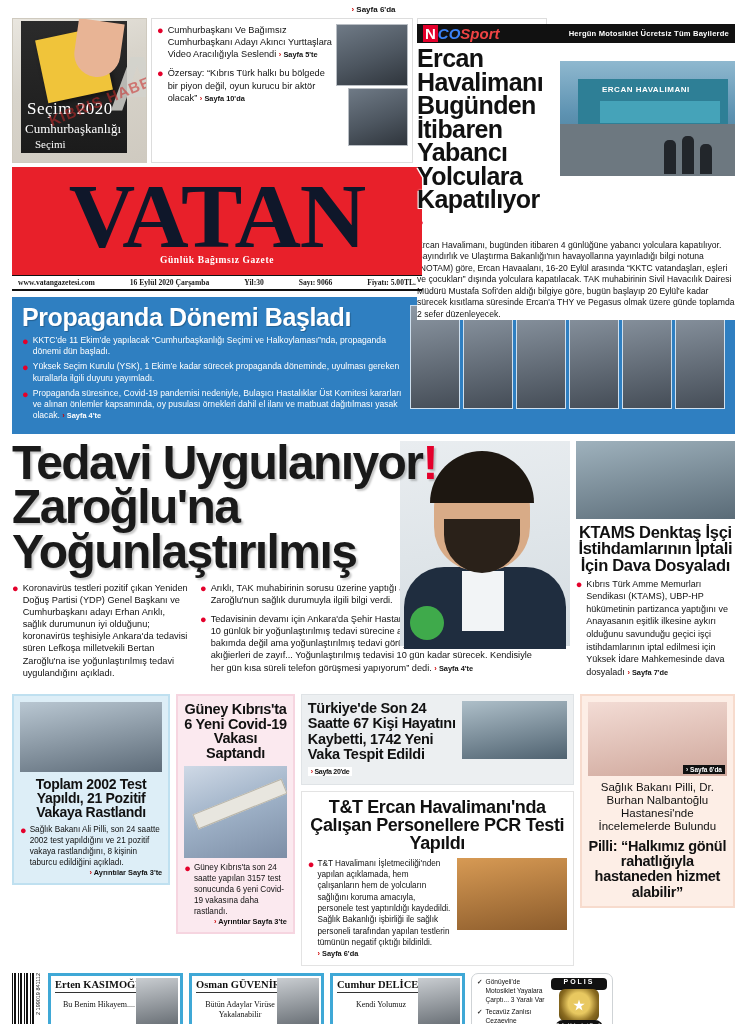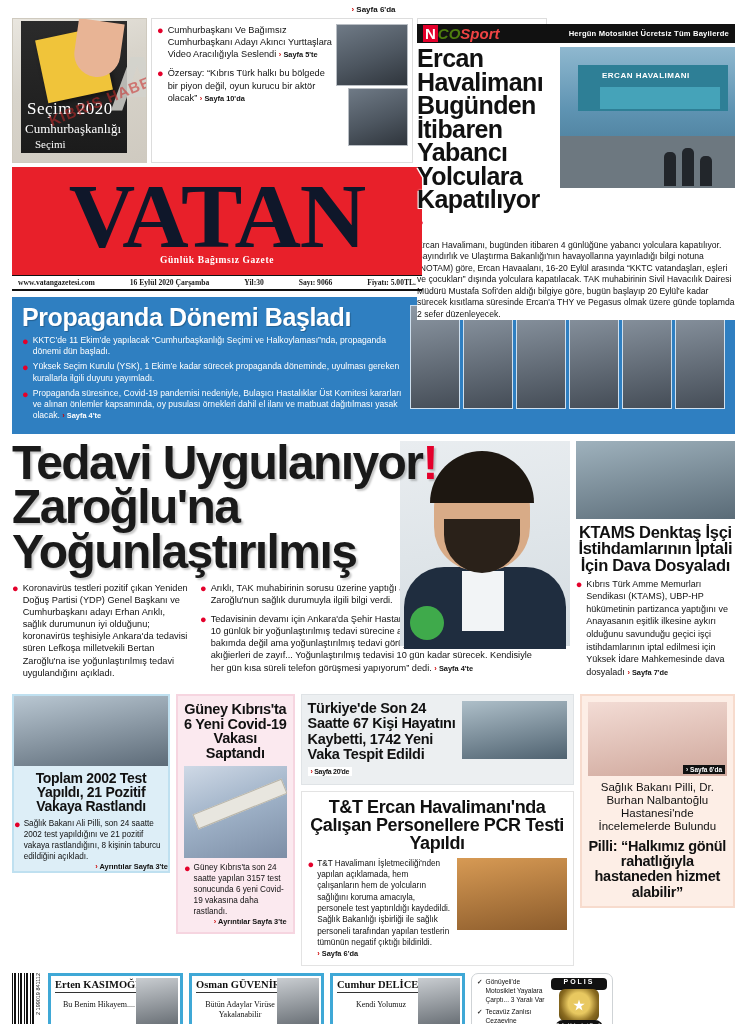--- a/index.html
+++ b/index.html
@@ -93,32 +93,32 @@
     font-weight: bold; color: #1a1a1a;
   }
 
   
   .hdr-right { position: absolute; right: 12px; top: 24px; width: 318px; }
   .ncobar {
     background: #111; color: #fff; display: flex; align-items: center;
     padding: 2px 6px; height: 19px; gap: 6px;
   }
   .nco-n { background:#e4002b; color:#fff; font-weight:bold; font-size:15px; padding:0 2px; line-height:15px; }
-  .nco-co { color:#4d7c0f; font-weight:bold; font-size:15px; font-style: italic; }
+  .nco-co { color:#3b82f6; font-weight:bold; font-size:15px; font-style: italic; }
   .nco-sport { color:#ef4444; font-weight:bold; font-size:15px; font-style: italic; }
   .nco-tag { color:#fff; font-weight:bold; font-size:7.6px; margin-left:auto; letter-spacing:.2px; }
 
   .ercan-wrap { position: relative; background:#fff; padding-top:4px; }
   .ercan-head {
     font-size: 25px; font-weight: bold; line-height: .94; letter-spacing: -.6px;
     color: #111; width: 180px; position: relative; z-index: 3;
     text-shadow: 0 0 2px #fff, 1px 1px 0 #fff, -1px 1px 0 #fff;
   }
   .ercan-photo {
-    position: absolute; right: 0; top: 4px; width: 175px; height: 141px;
+    position: absolute; right: 0; top: 18px; width: 175px; height: 115px;
     background: linear-gradient(180deg,#8fb8cf 0%, #5e93b2 45%, #3d6d89 100%);
     z-index: 1; overflow:hidden;
   }
   .terminal { position:absolute; left:18px; top:18px; width:150px; height:46px; background:#2e7f96; }
   .terminal-label { position:absolute; left:24px; top:6px; color:#fff; font-size:8px; font-weight:bold; letter-spacing:.5px; }
   .terminal-glass { position:absolute; left:22px; top:22px; width:120px; height:22px; background:#49a9c0; opacity:.85; }
   .ground { position:absolute; left:0; bottom:0; width:100%; height:52px; background:#6d7880; }
   .ppl { position:absolute; bottom:2px; width:12px; height:34px; background:#22262b; border-radius:5px 5px 0 0; }
   .ercan-body { font-size: 8.6px; line-height: 1.34; display:flex; gap:12px; margin-top:4px;flex-direction:column; }
 
@@ -166,21 +166,21 @@
   .side-right { width: 160px; }
   .ktams-photo { width: 100%; height: 78px; background: linear-gradient(170deg,#9fb2bd,#5a6b77); }
   .ktams-title {
     font-size: 16.5px; font-weight: bold; line-height: .98; text-align: center;
     margin: 5px 0 5px 0; letter-spacing: -.3px;
   }
   .ktams-body { font-size: 9px; line-height: 1.4; display:flex; gap:4px; }
 
   
   .bottom { display: flex; gap: 6px; margin-top: 8px; align-items: flex-start; }
-  .box-blue { background: #ddeef7; border: 2px solid #bfe0f0; padding: 0; width: 163px; }
+  .box-blue { background: #ddeef7; border: 2px solid #bfe0f0; padding: 6px; width: 163px; }
   .box-pink { background: #fbe9ef; border: 2px solid #f6d5e0; padding: 6px; width: 122px; }
   .col-mid { width: 282px; display: flex; flex-direction: column; gap: 6px; }
   .box-gray { background: #eceff1; border: 1px solid #dfe3e6; padding: 6px; }
   .box-white { background: #fff; border: 1px solid #e3e3e3; padding: 6px; }
   .box-peach { background: #fdeee6; border: 2px solid #f7dbcd; padding: 6px; width: 160px; }
 
   .sb-photo { width: 100%; height: 70px; background: linear-gradient(170deg,#b9c7d2,#5d6b78); }
   .sb-title { font-size: 14px; font-weight: bold; line-height: 1.02; text-align: center; margin: 5px 0 4px; letter-spacing:-.3px; }
   .sb-body { font-size: 8.2px; line-height: 1.35; display: flex; gap: 3px; }
   .right-ref { text-align: right; font-size: 7.4px; font-weight: bold; }

